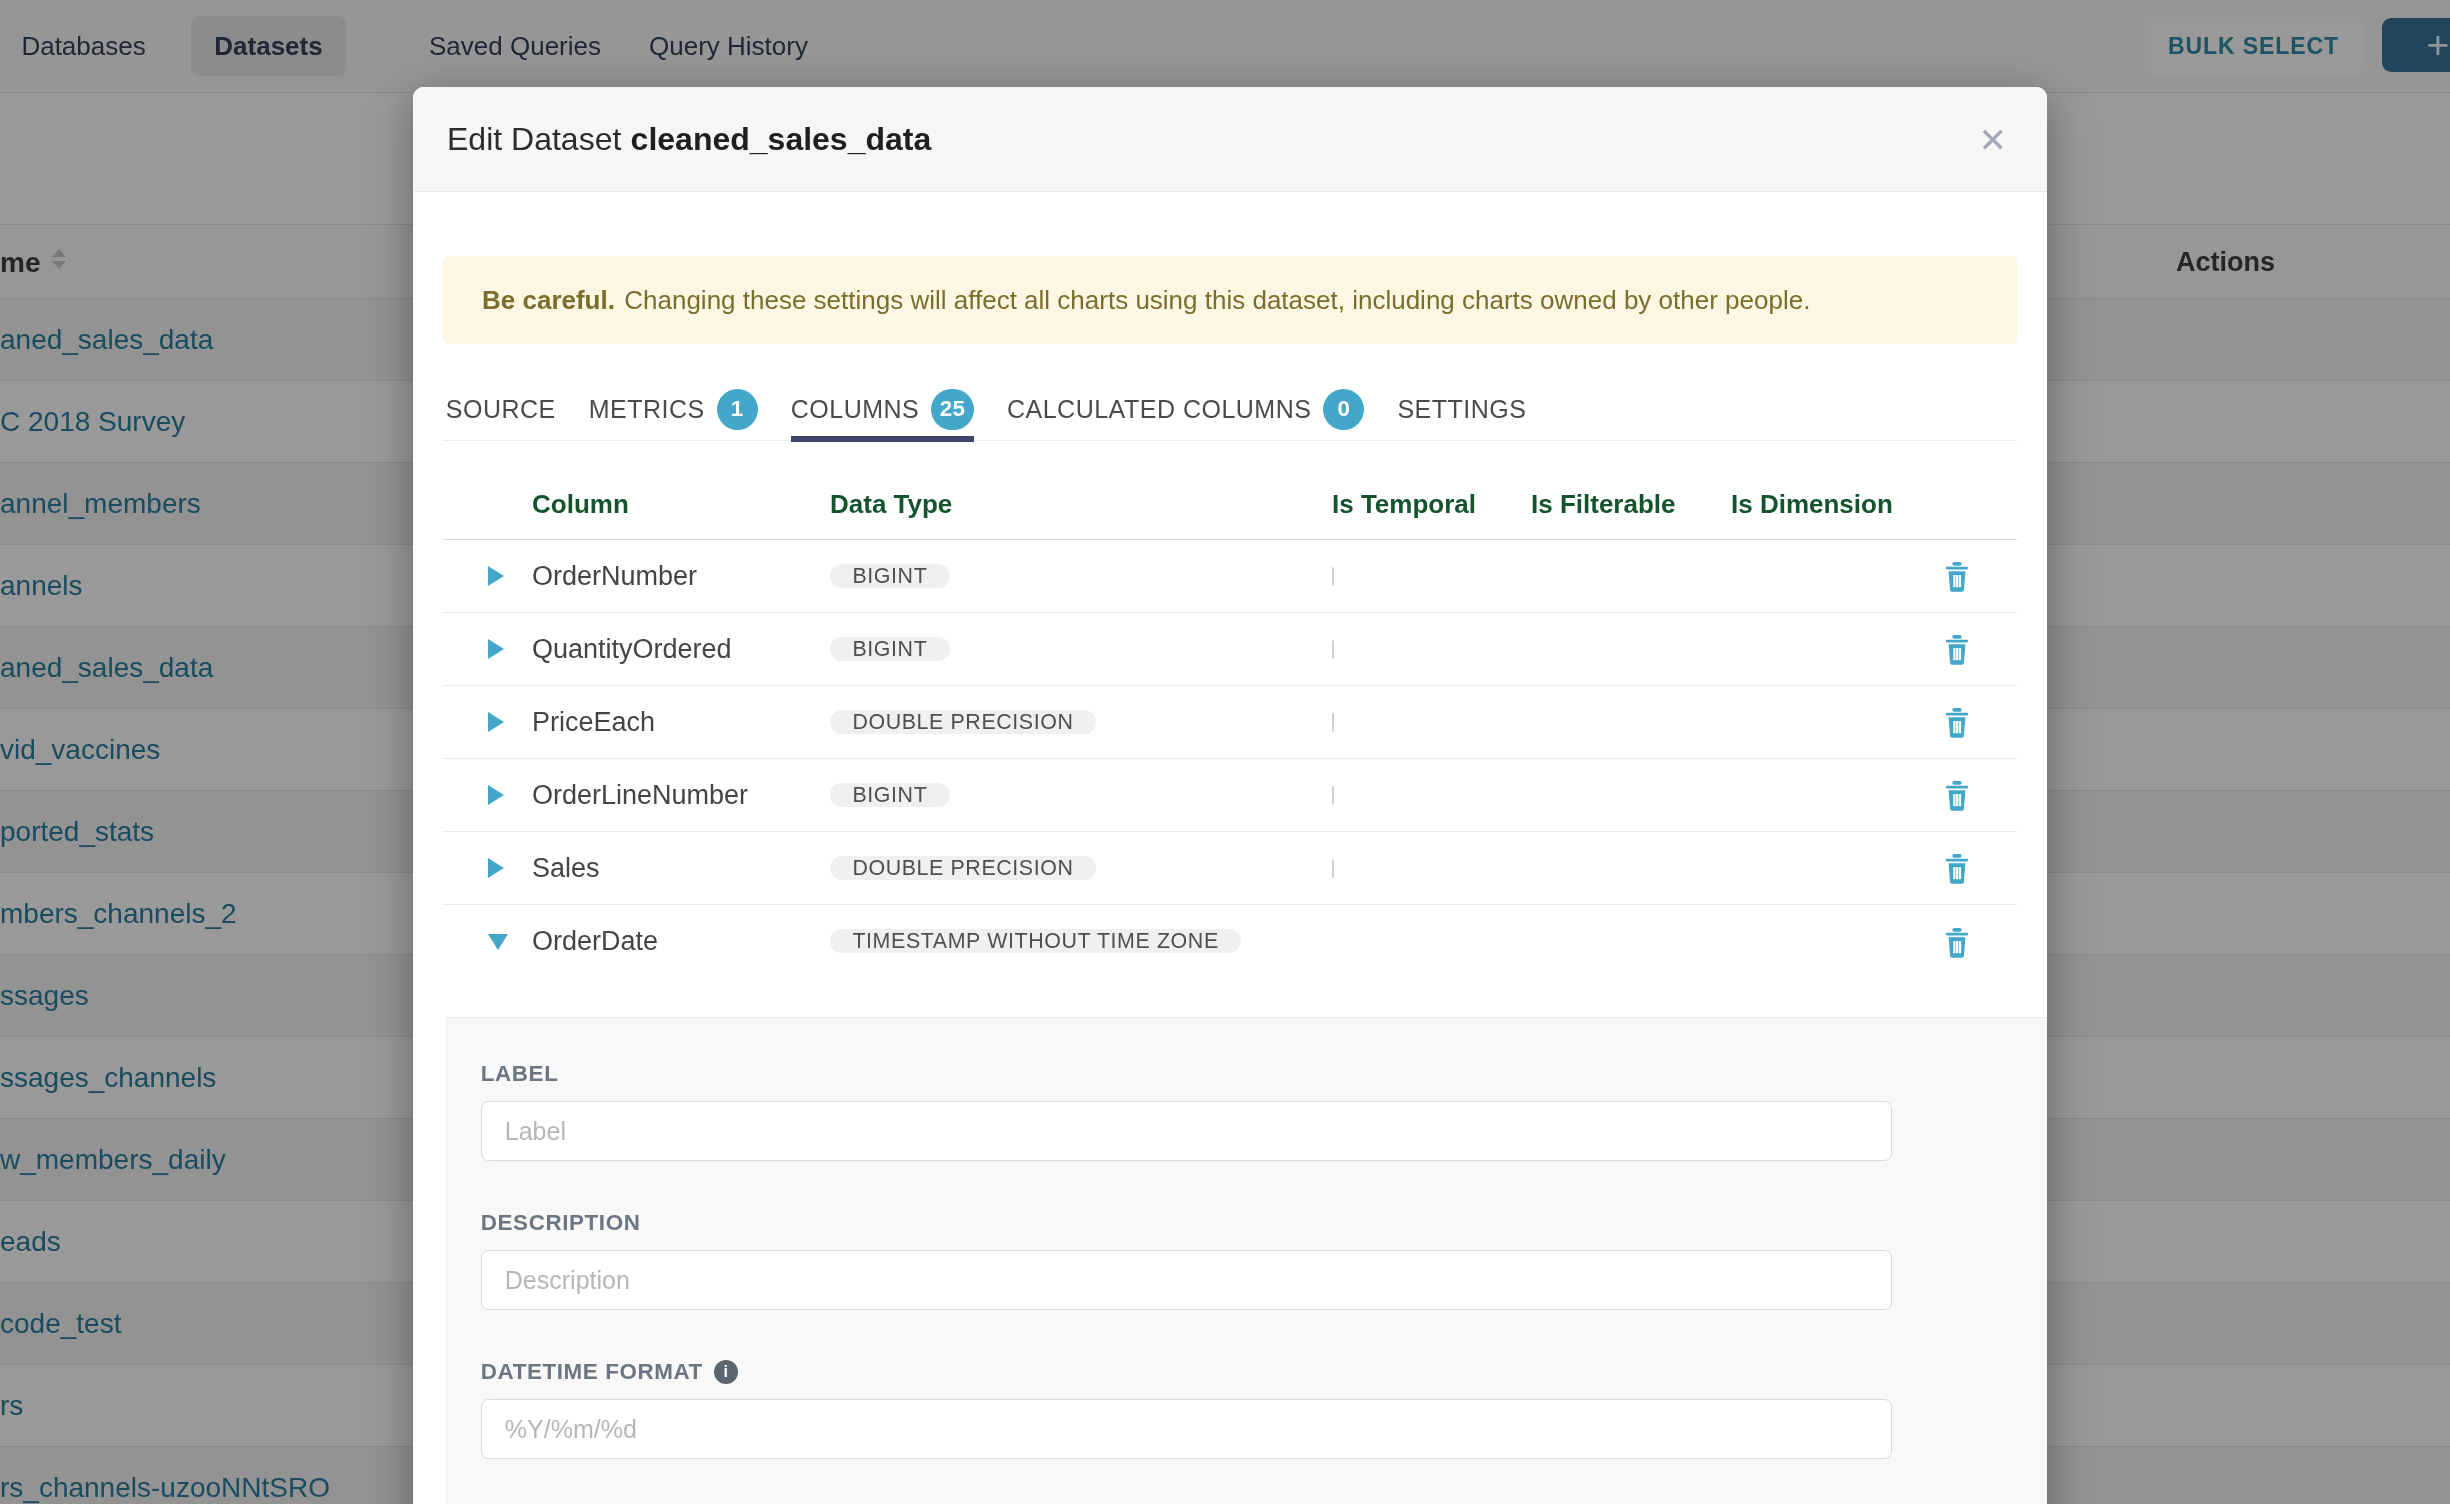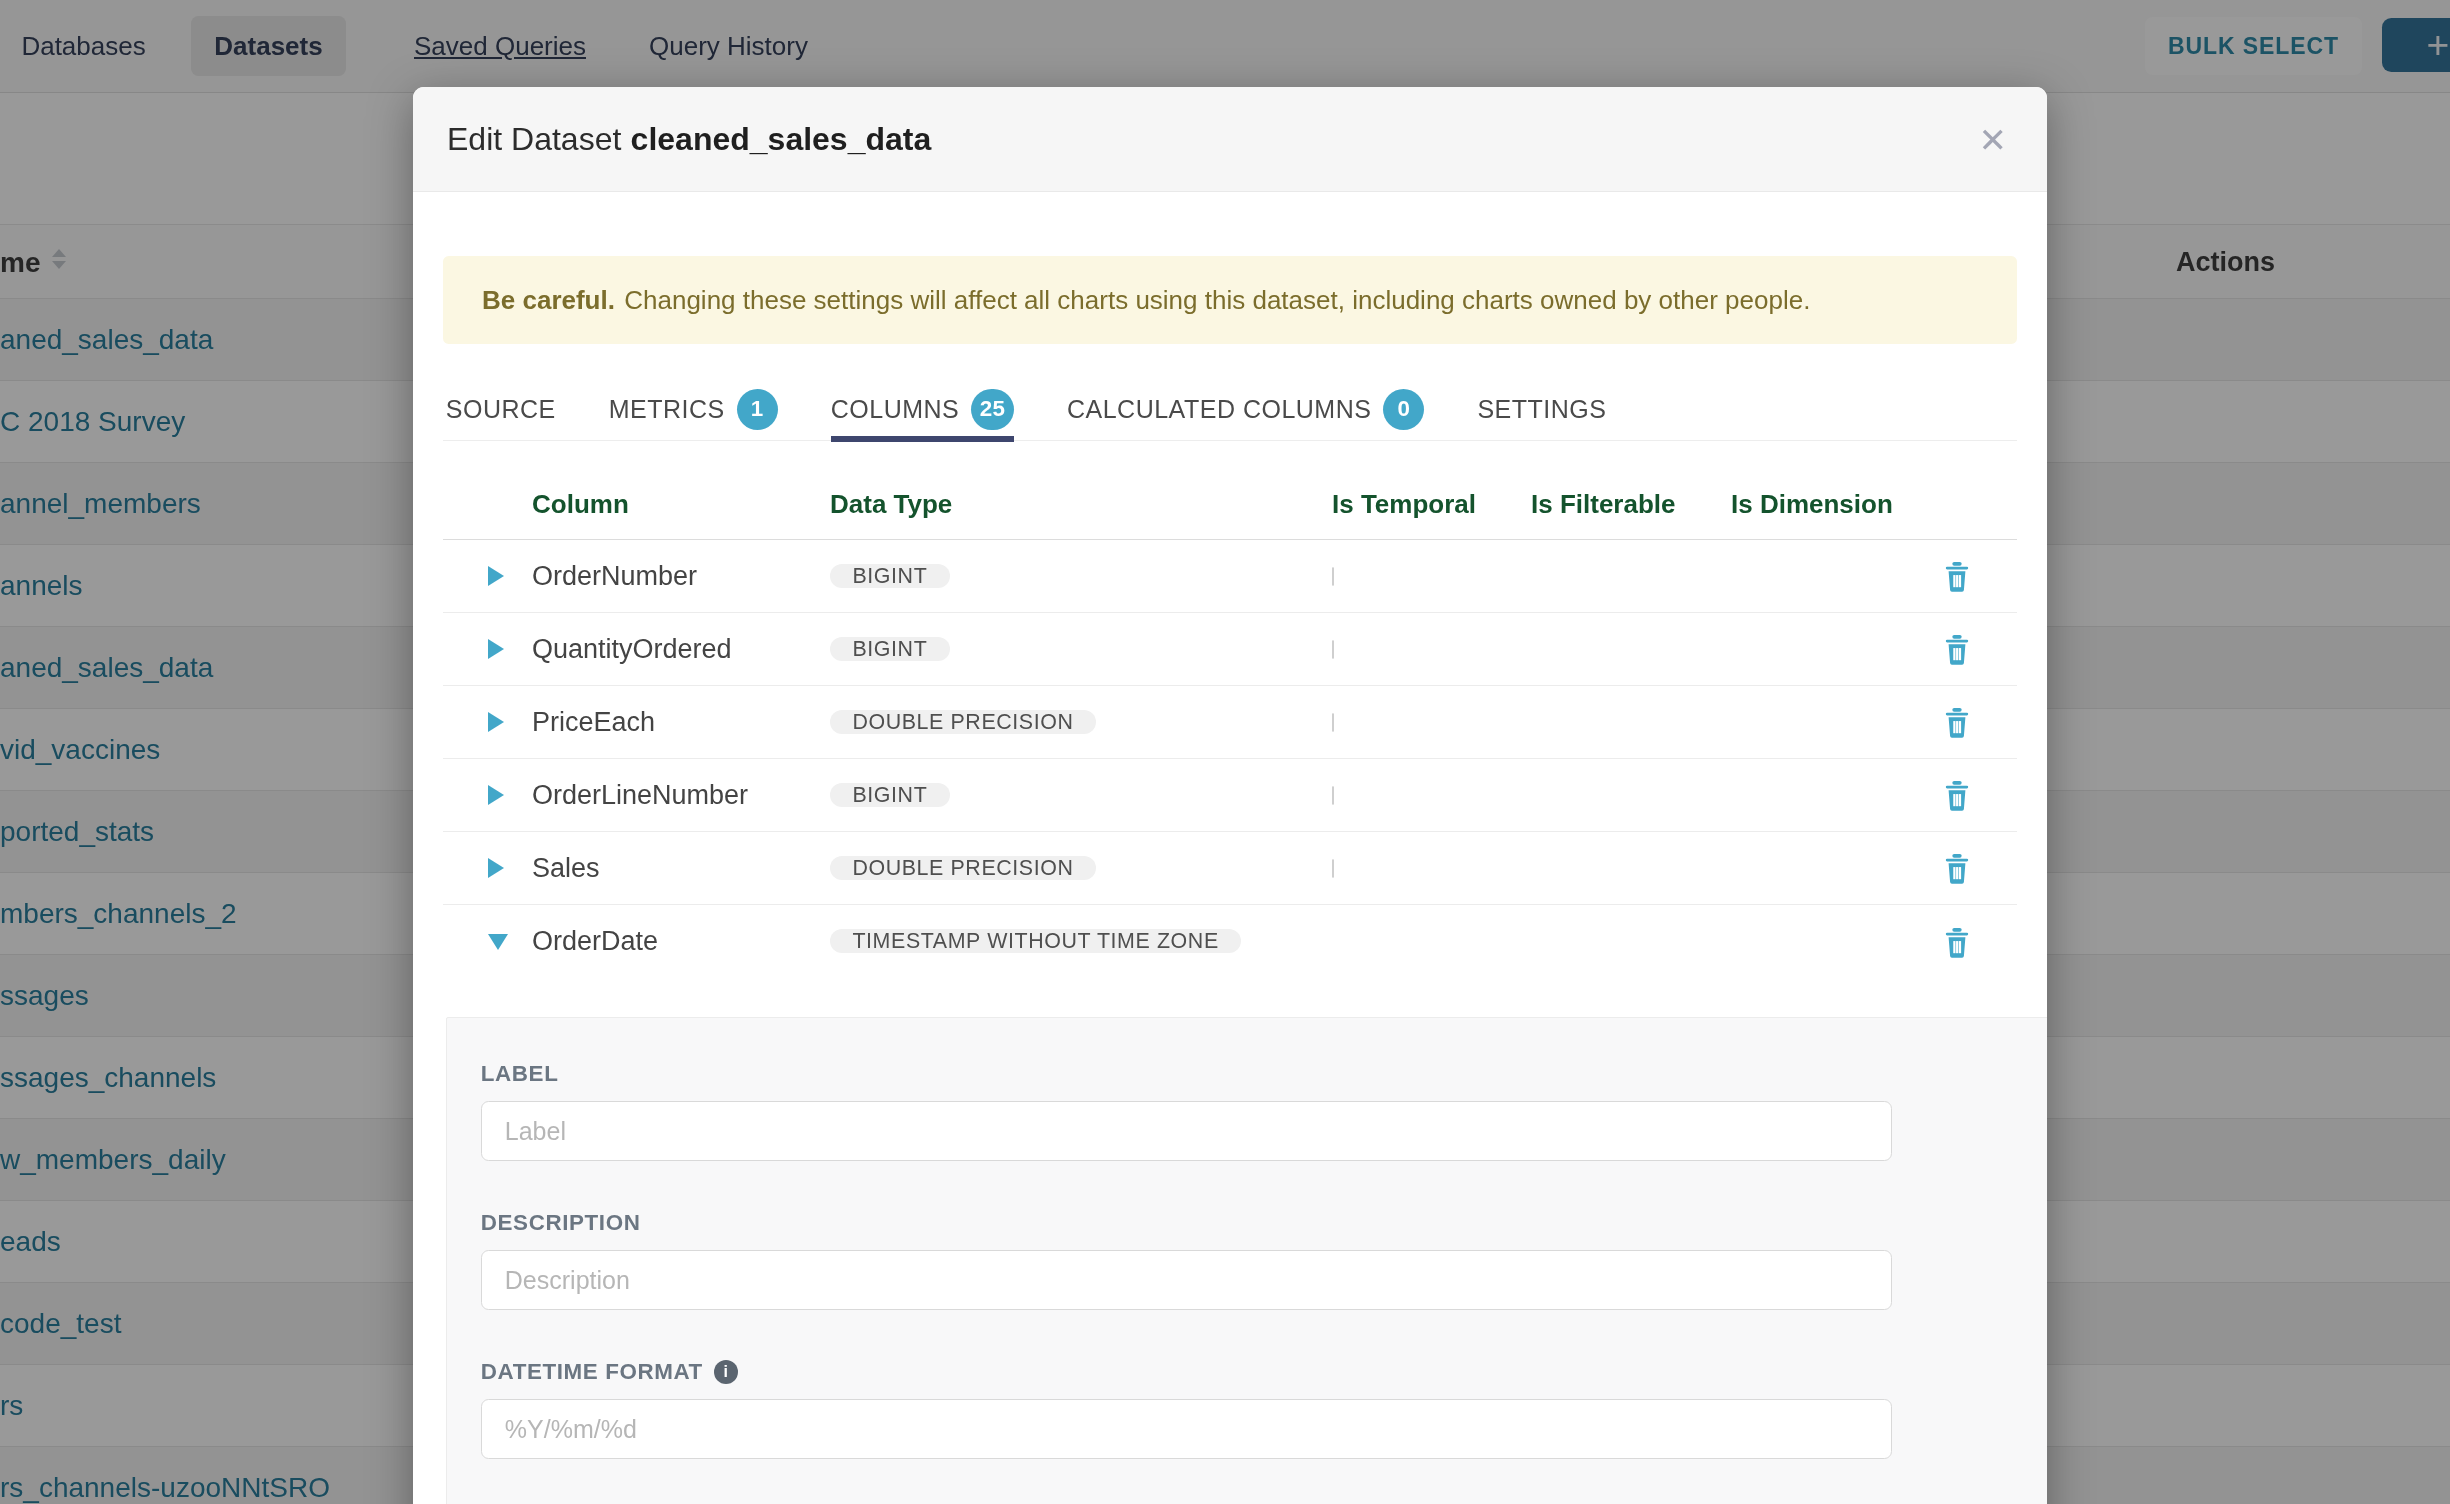--- a/index.html
+++ b/index.html
@@ -4,21 +4,21 @@
 <style>
   * { margin:0; padding:0; box-sizing:border-box; }
   html,body { width:2450px; height:1505px; overflow:hidden; }
   body { font-family:"Liberation Sans", sans-serif; background:#fff; position:relative; }
   .root { position:absolute; inset:0; width:2450px; height:1505px; overflow:hidden; background:#fff; }
 
   
   .topnav { position:absolute; left:0; top:0; width:2450px; height:93px; background:#fafafa; border-bottom:0.9px solid #e2e2e2; z-index:1; }
   .nav-item { position:absolute; top:0; height:93px; display:flex; align-items:center; font-size:26px; color:#36425c; cursor:pointer; }
   .nav-item.databases { left:21.4px; }
-  .nav-item.saved { left:414px;text-decoration:underline; }
+  .nav-item.saved { left:429px; }
   .nav-item.history { left:649px; }
   .nav-pill { position:absolute; left:191px; top:16px; width:155px; height:60px; background:#e9e9e9; border-radius:7.5px; display:flex; align-items:center; justify-content:center; font-size:26px; color:#36425c; cursor:pointer;font-weight:bold; }
   .bulk-btn { position:absolute; left:2145px; top:17px; width:217px; height:58px; background:#ffffff; border-radius:7.5px; display:flex; align-items:center; justify-content:center; font-size:23px; font-weight:600; letter-spacing:0.9px; color:var(--bulk_text); cursor:pointer; }
   .add-btn { position:absolute; left:2382px; top:17.7px; width:112px; height:54px; background:var(--add_button); border-radius:9.3px; display:flex; align-items:center; justify-content:center; color:#f2f6f8; font-size:39px; font-weight:400; cursor:pointer; }
 
   .filter-row { position:absolute; left:0; top:93px; width:2450px; height:131px; background:#ffffff; z-index:1; }
   .caret-down { width:0; height:0; border-left:9.3px solid transparent; border-right:9.3px solid transparent; border-top:10.3px solid #9aa0a6; display:inline-block; }
   .filter-caret-left { position:absolute; left:20.5px; top:154px; }
   .db-label { position:absolute; left:99px; top:142px; font-size:27px; font-weight:700; color:#3d3d3d; }
   .db-value { position:absolute; left:285px; top:143px; font-size:27px; color:#5a5a5a; }
@@ -42,21 +42,21 @@
   .modal { position:absolute; left:413px; top:87px; width:1634px; height:1454px; background:#fff; border-radius:11.2px 11.2px 0 0; box-shadow:0 11.2px 45px rgba(0,0,0,0.35); z-index:10; overflow:hidden; }
   .modal-header { height:105px; background:var(--header_bg); border-bottom:0.9px solid #e9e9e9; display:flex; align-items:center; padding:0 34px; position:relative; }
   .modal-title { font-size:32px; color:#2c2c2c; }
   .modal-title b { font-weight:700; margin-left:9.3px; color:#1f1f1f; }
   .close-x { position:absolute; right:40px; top:0; height:105px; display:flex; align-items:center; font-size:34px; color:#a3a6b4; cursor:pointer; }
   .modal-body { padding:16px 30px; }
 
   .banner { margin-top:48px; height:88px; background:var(--warning_bg); border-radius:5.6px; display:flex; align-items:center; padding:0 39px; font-size:26px; color:var(--warning_text); }
   .banner b { font-weight:700; margin-right:9.3px; white-space:nowrap; }
 
-  .tabs { margin-top:34px; display:flex; gap:53px; border-bottom:1.9px solid #ededed; padding-left:2.8px; }
+  .tabs { margin-top:34px; display:flex; gap:33px; border-bottom:1.9px solid #ededed; padding-left:2.8px; }
   .tab { position:relative; height:62px; display:flex; align-items:center; font-size:25px; letter-spacing:0.5px; color:#4a4a4a; cursor:pointer; }
   .tab.active::after { content:''; position:absolute; left:0; right:0; bottom:-1.9px; height:5.6px; background:var(--tab_underline); }
   .badge { margin-left:12px; min-width:41px; height:41px; padding:0 8.4px; border-radius:20.5px; background:var(--accent); color:#fff; font-size:22.4px; font-weight:600; display:inline-flex; align-items:center; justify-content:center; }
 
   .cols-table { margin-top:28px; }
   .cgrid { display:grid; grid-template-columns:89px 298px 502px 199px 200px 165px 1fr; align-items:center; }
   .cols-head { height:71px; border-bottom:1.9px solid #dcdcdc; font-size:26px; font-weight:700; color:#14532d; }
   .crow { height:73px; border-bottom:0.9px solid #ececec; }
   .crow.last { border-bottom:none; }
   .caret-cell { padding-left:45px; display:flex; align-items:center; }

